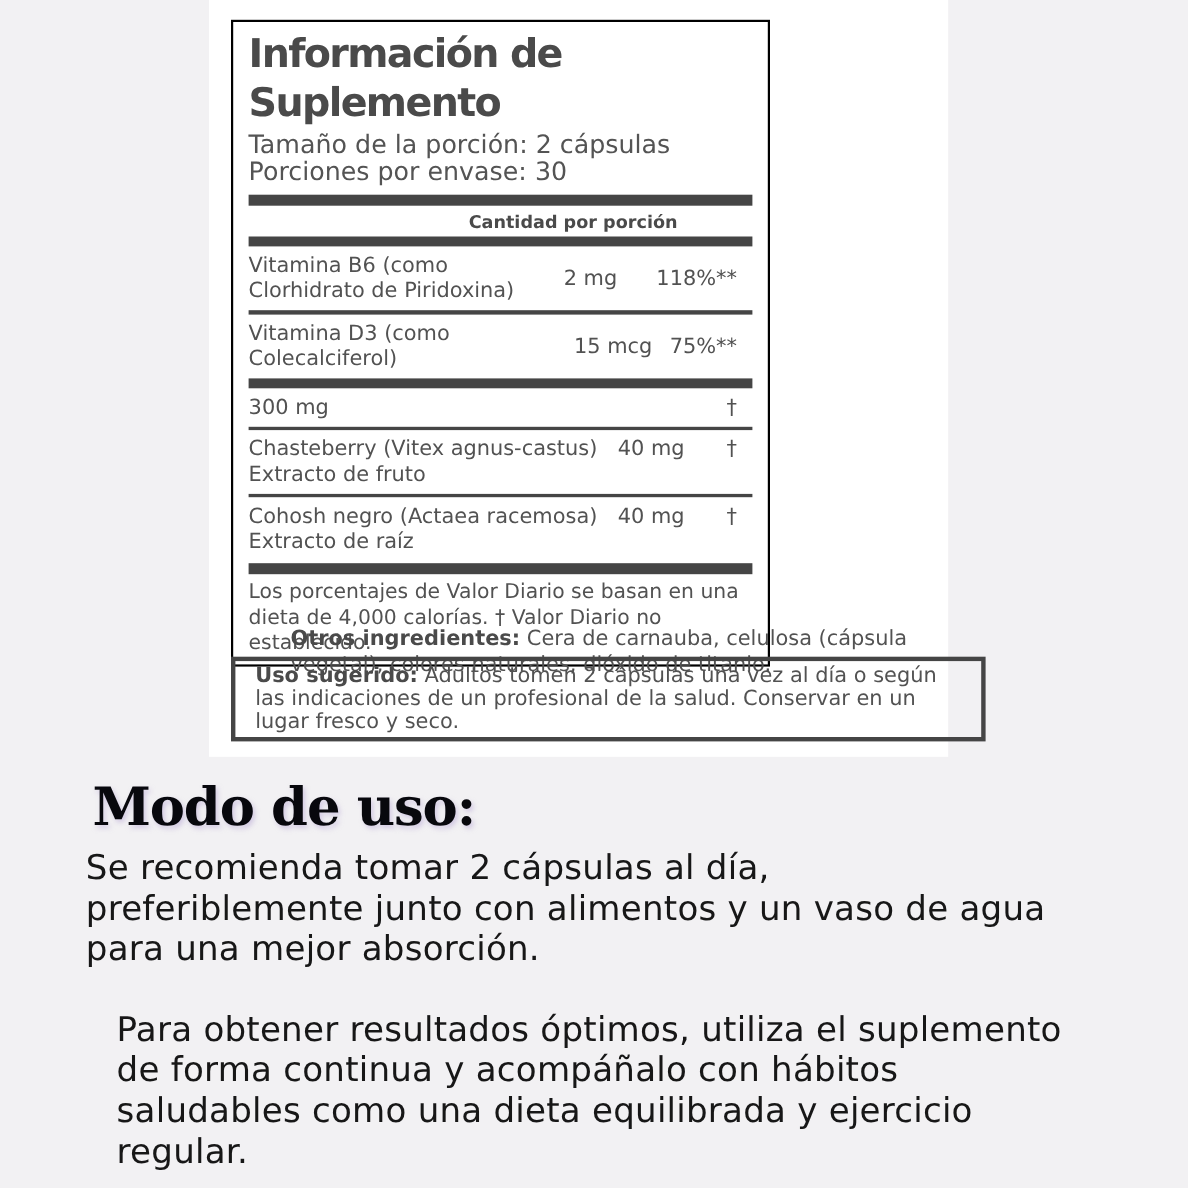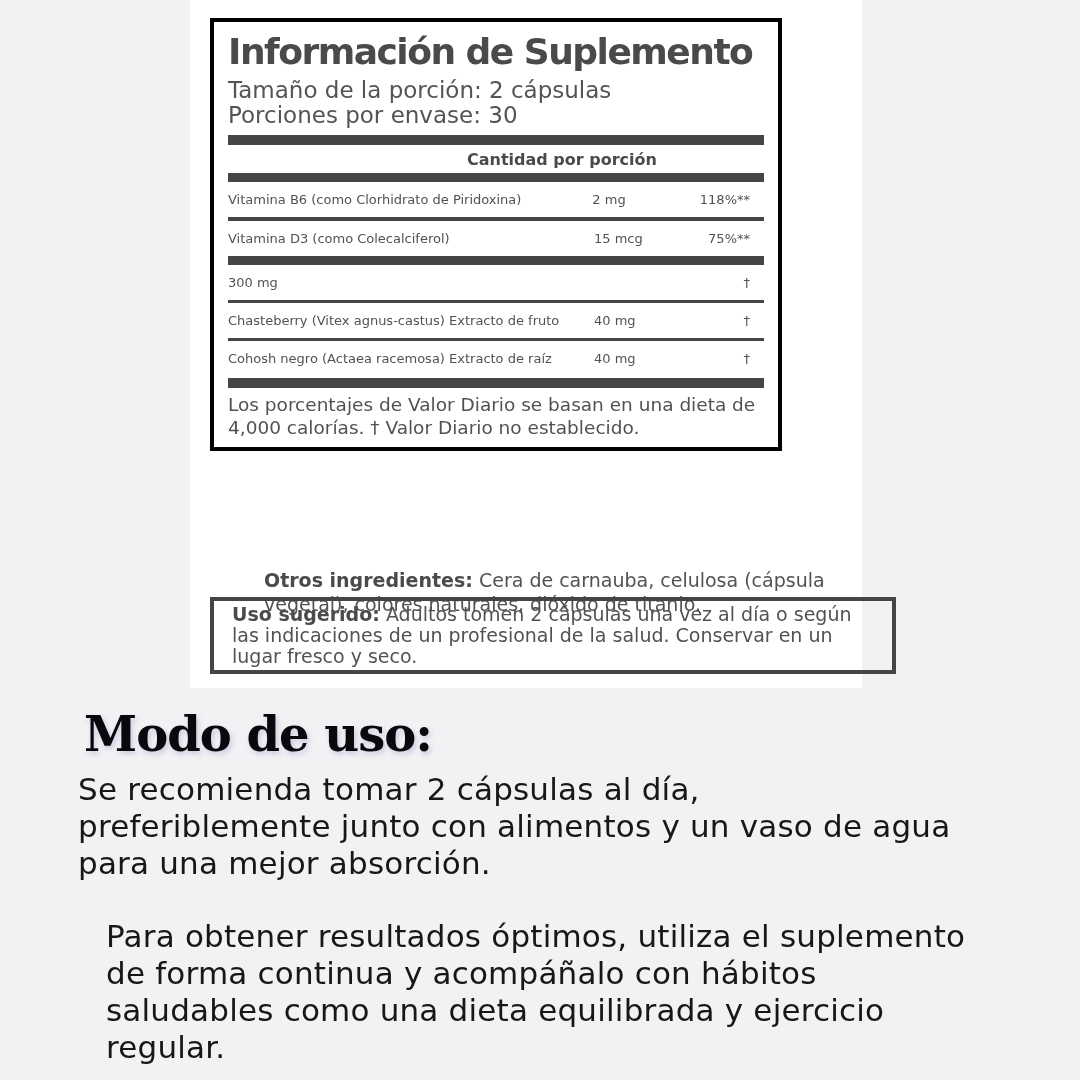--- a/index.html
+++ b/index.html
@@ -10,42 +10,42 @@
     position:relative;
     overflow:hidden;
   }
   
   .panel{
     position:absolute;left:190px;top:0;width:672px;height:688px;
     background:#ffffff;
   }
   
   .facts-box{
-    position:absolute;left:20px;top:18px;width:572px;
+    position:absolute;left:20px;top:18px;width:490px;
     box-sizing:border-box;
-    border:4px solid #000000;
+    border:2px solid #000000;
     padding:8px 14px 4px 14px;
     color:#525252;
   }
   .facts-title{
     font-size:36px;font-weight:bold;color:#4a4a4a;
     letter-spacing:-1.5px;line-height:44px;margin:0 0 4px 0;
   }
   .serving-line{font-size:23px;line-height:25px;color:#545454;}
   .bar{background:#454545;width:100%;}
   .bar-thick{height:10px;margin-top:7px;}
   .bar-thick2{height:9px;}
   .bar-med{height:4px;}
   .bar-thin{height:3px;}
   .amount-header{
     font-size:16px;font-weight:bold;color:#4a4a4a;
     text-align:center;position:relative;left:66px;
     padding:5px 0 4px 0;
   }
-  .nrow{display:flex;align-items:flex-start;padding:6px 0;font-size:13px;line-height:23px;}
+  .nrow{display:flex;align-items:flex-start;padding:6px 0;font-size:19px;line-height:23px;}
   .nrow.row-center{align-items:center;}
   .nrow .name{width:366px;padding-right:4px;box-sizing:border-box;}
   .nrow .amt{width:108px;}
   .nrow .dv{flex:1;text-align:right;padding-right:14px;}
   .footnote{font-size:18.5px;line-height:23px;padding:5px 0 4px 0;}
   
   .other-ing{
     position:absolute;left:30px;top:568px;width:585px;
     font-size:19px;line-height:24px;color:#525252;margin-left:44px;
   }

